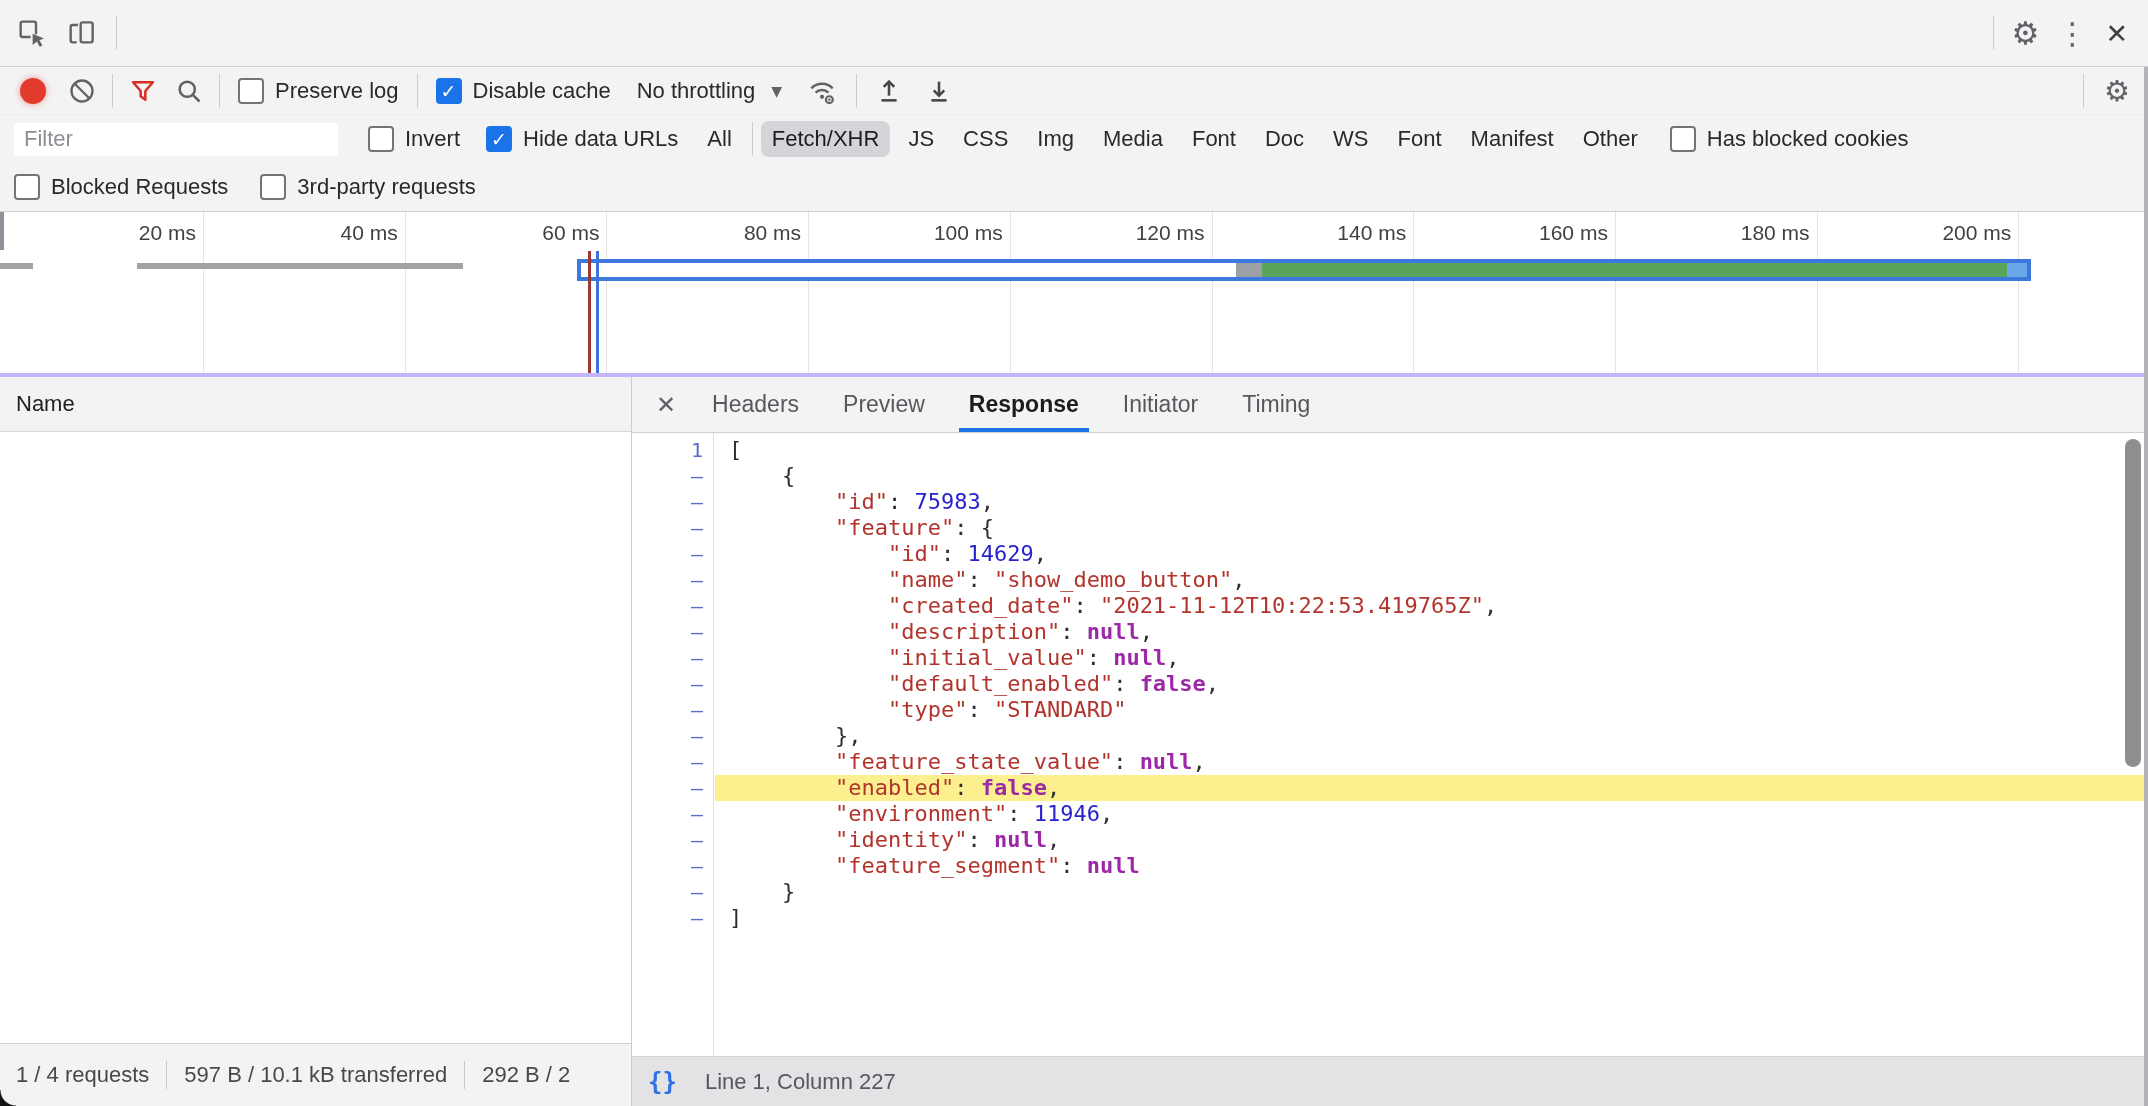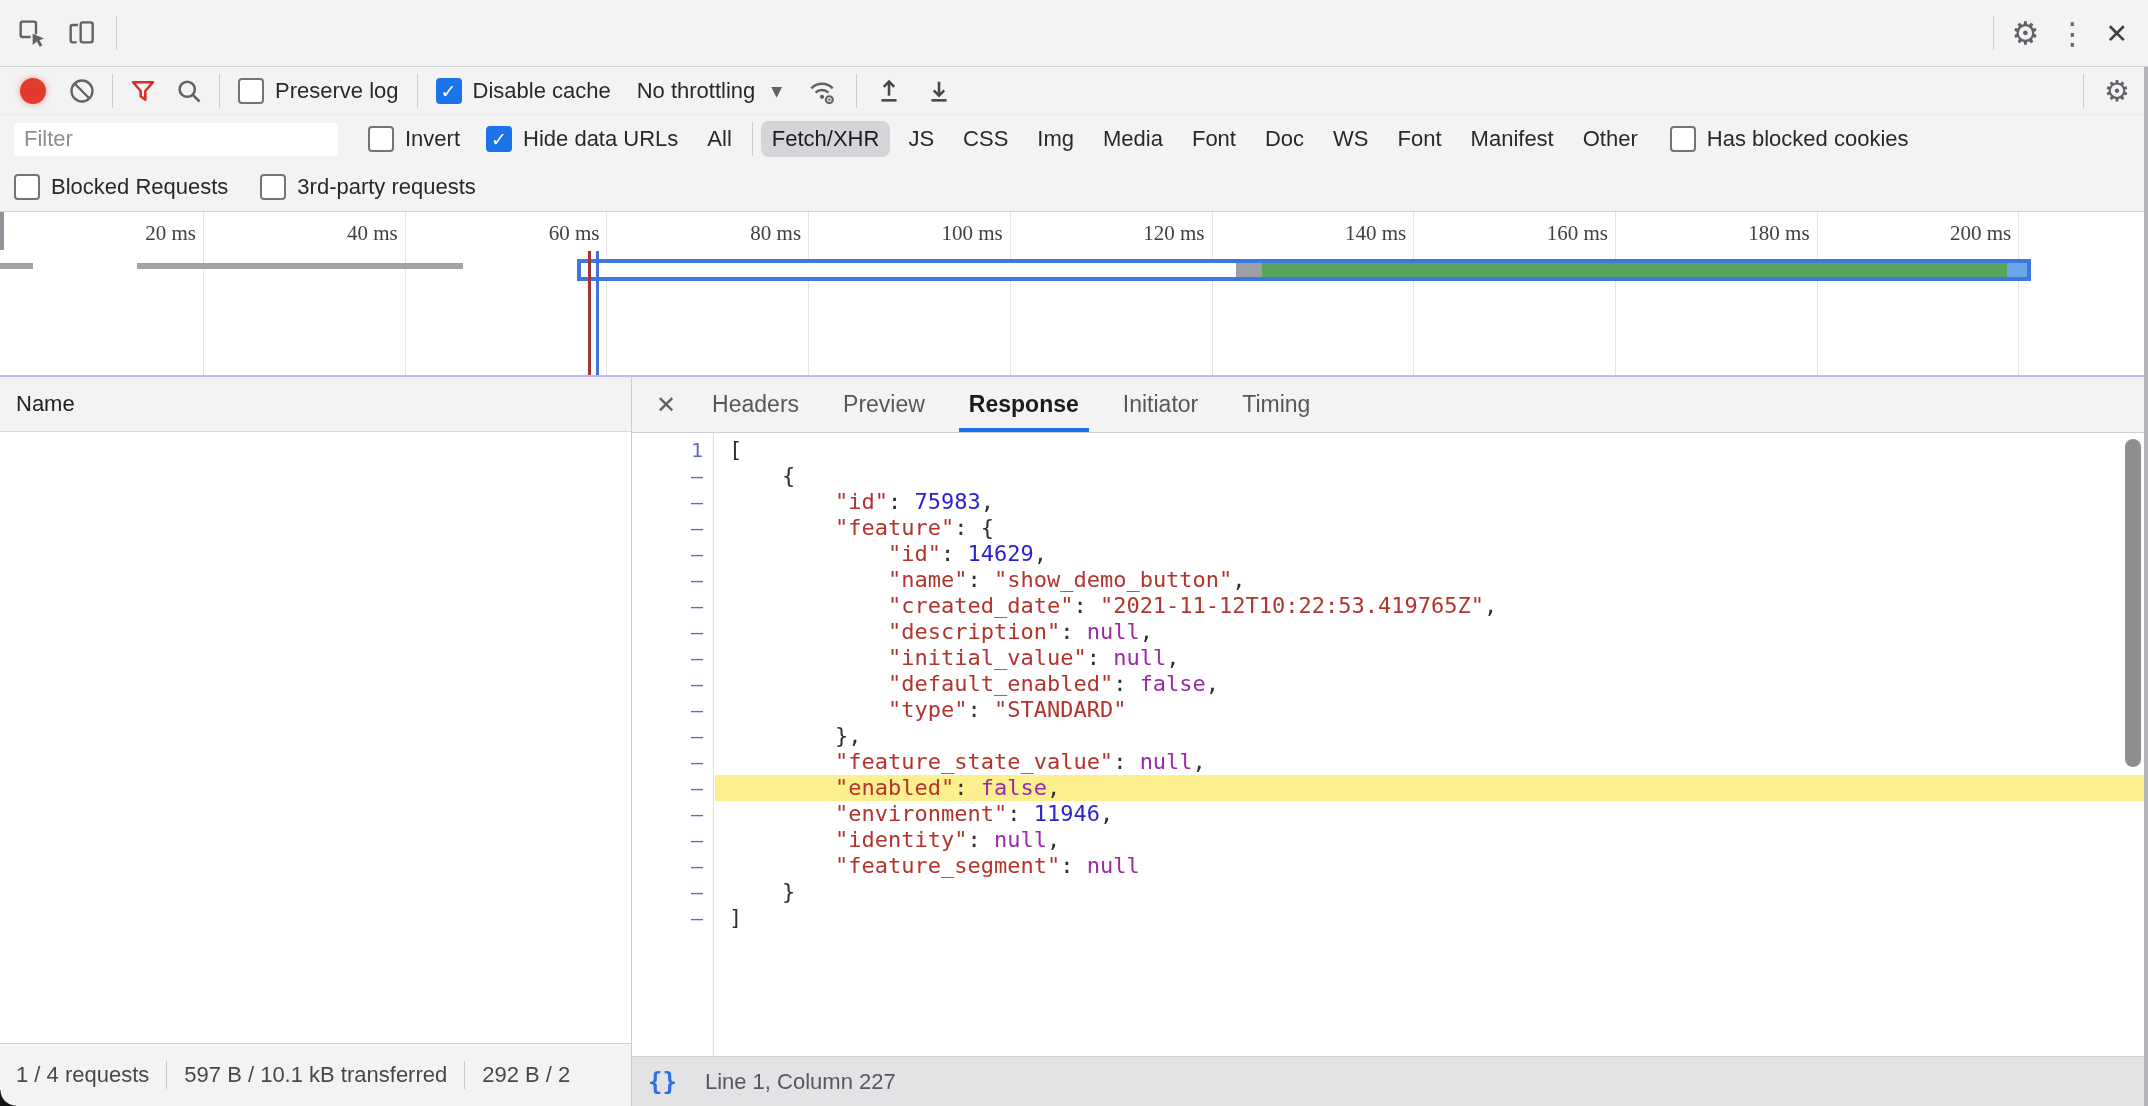--- a/index.html
+++ b/index.html
@@ -38,21 +38,21 @@
   .filter-input{width:324px;height:33px;border:none;outline:none;background:#fff;border-radius:3px;
                 font-size:22px;font-family:"Liberation Sans",sans-serif;color:#202124;padding:0 10px;box-sizing:border-box;}
   .filter-input::placeholder{color:#8b8f94;}
   .chip{font-size:22px;color:#28292b;padding:5px 11px;border-radius:8px;margin-right:7px;white-space:nowrap;flex:none;}
   .chip.active{background:#d5d5d9;color:#1b1c1e;}
   
   .filterrow2{height:49px;background:#f3f3f3;border-bottom:1px solid #cfcfcf;
               display:flex;align-items:center;padding:0 18px 0 14px;box-sizing:border-box;}
 
   
-  .overview{position:relative;height:165px;background:#fff;border-bottom:2px solid #c4b5fd;box-sizing:border-box;overflow:hidden;font-family:Liberation Serif, serif;}
+  .overview{position:relative;height:165px;background:#fff;border-bottom:4px solid #c4b5fd;box-sizing:border-box;overflow:hidden;}
   .grid-line{position:absolute;top:0;bottom:0;width:1px;background:#e5e5e5;}
   .tick-label{position:absolute;top:9px;width:144px;text-align:right;font-size:21px;color:#3f4145;}
   .ov-handle{position:absolute;left:0;top:0;width:4px;height:38px;background:#8f949a;}
   .request-bar{position:absolute;}
   .sel-bar{position:absolute;box-sizing:border-box;border:4px solid #3c78dd;background:#fff;}
   .sel-seg{position:absolute;top:0;bottom:0;}
   .event-line{position:absolute;top:39px;bottom:0;width:3px;}
 
   
   .main{display:flex;height:729px;}
@@ -79,21 +79,21 @@
   .detail-tab.active::after{content:"";position:absolute;left:-2px;right:-2px;bottom:0;height:4px;background:#1a73e8;}
 
   .code-area{flex:1;position:relative;background:#fff;overflow:hidden;padding-top:4px;box-sizing:border-box;}
   .gutter-border{position:absolute;left:81px;top:0;bottom:0;width:1px;background:#dedede;}
   .code-line{display:flex;height:26px;line-height:26px;}
   .gutter{width:71px;padding-right:12px;text-align:right;flex:none;
           font-family:"DejaVu Sans Mono",monospace;font-size:20px;color:#5b6bbf;}
   .code{flex:1;padding-left:14px;white-space:pre;font-family:"DejaVu Sans Mono",monospace;font-size:22px;}
   .code-line.hl .code{background:#fbf08d;}
   .tok-p{color:#2e2e2e;} .tok-k{color:#b2342c;} .tok-s{color:#b2342c;}
-  .tok-n{color:#2823cc;} .tok-a{color:#9c28a8;}
+  .tok-n{color:#2823cc;} .tok-a{color:#9c28a8;font-weight:bold;}
   .v-scrollbar{position:absolute;right:7px;top:6px;width:16px;height:328px;border-radius:9px;background:#8e8e8e;}
 
   .status-right{height:50px;background:#e3e3e6;border-top:1px solid #d2d2d5;display:flex;align-items:center;
                 padding-left:16px;box-sizing:border-box;}
   .braces{font-family:"DejaVu Sans Mono",monospace;font-size:24px;font-weight:bold;color:#2f6fe4;flex:none;}
   .cursor-pos{font-size:22px;color:#55585c;margin-left:28px;}
 
   .right-edge{position:absolute;right:0;top:67px;bottom:0;width:4px;background:#b4b4b8;}
   .corner-bl{position:absolute;left:0;bottom:0;width:16px;height:16px;
              background:radial-gradient(circle at 16px 0px,transparent 15px,#141414 16px);}

